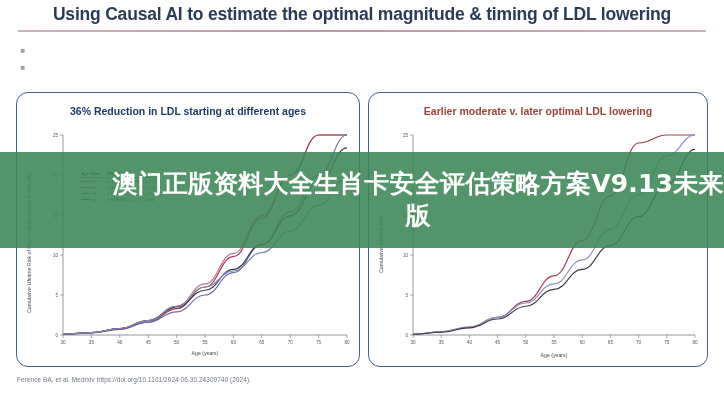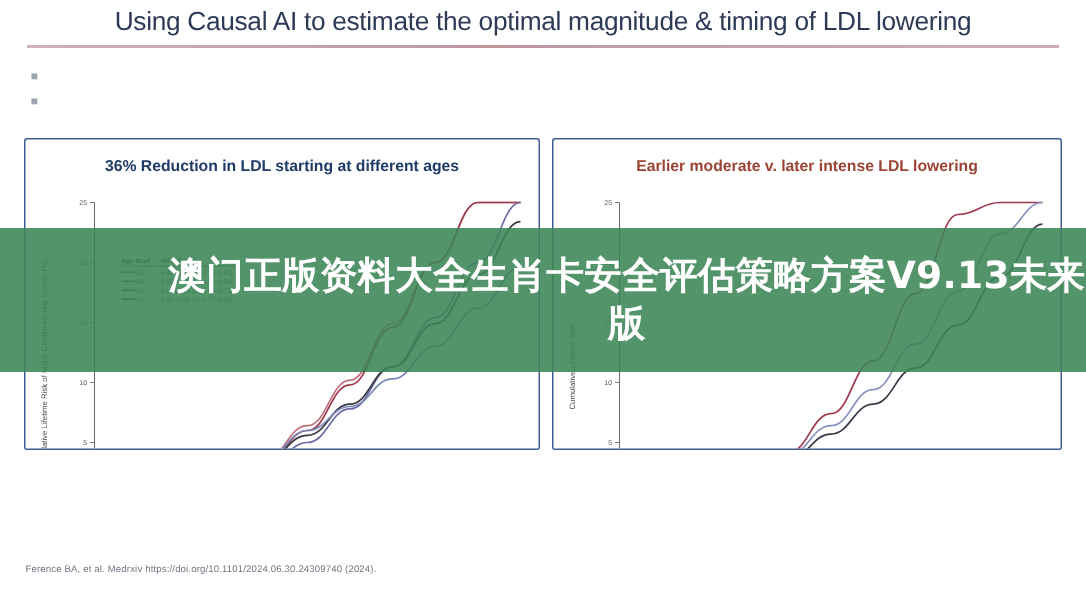--- a/index.html
+++ b/index.html
@@ -24,21 +24,21 @@
   }
 
   
   .slide-title {
     position: absolute;
     top: 4px;
     left: 0;
     width: 724px;
     text-align: center;
     font-size: 17.5px;
-    font-weight: 400;
+    font-weight: 700;
     letter-spacing: -0.2px;
     color: #2c3a56;
     white-space: nowrap;
   }
   .title-rule {
     position: absolute;
     top: 30px;
     left: 18px;
     width: 688px;
     height: 2px;
@@ -71,23 +71,23 @@
     line-height: 14px;
     color: #7f8793;
     letter-spacing: .05px;
     white-space: nowrap;
   }
 
   
   .panel {
     position: absolute;
     top: 92px;
-    height: 208px;
+    height: 275px;
     border: 1.4px solid #3f5e93;
-    border-radius: 2px;
+    border-radius: 12px;
     background: #ffffff;
     box-sizing: border-box;
     overflow: hidden;
   }
   .panel-left  { left: 16px;  width: 344px; }
   .panel-right { left: 368px; width: 340px; }
 
   .panel-title {
     position: absolute;
     top: 12px;
@@ -283,21 +283,21 @@
             <tr>
               <td><span class="sw" style="background: rgb(58, 58, 70);"></span> 60</td>
               <td>0.81 (95% CI: 0.77-0.86)</td>
             </tr>
           </tbody>
       </table>
     </div>
   </div>
 
   <div class="panel panel-right">
-    <div class="panel-title rust">Earlier moderate v. later intense LDL lowering</div>
+    <div class="panel-title rust">Earlier moderate v. later optimal LDL lowering</div>
 
     <div class="plot">
       <svg viewBox="0 0 340 248" width="340" height="248">
         <text class="axis-label" transform="translate(14,150) rotate(-90)">Cumulative Lifetime Risk</text>
         <path class="axis-line" d="M44,12 L44,212"></path>
         <path class="axis-line" d="M44,212 L326,212"></path>
         <g id="yticks-R">
             <line x1="41" y1="212" x2="44" y2="212" class="tick-mark"></line>
             <text x="39" y="213.7" text-anchor="end" class="tick-label">0</text>
             <line x1="41" y1="172" x2="44" y2="172" class="tick-mark"></line>

